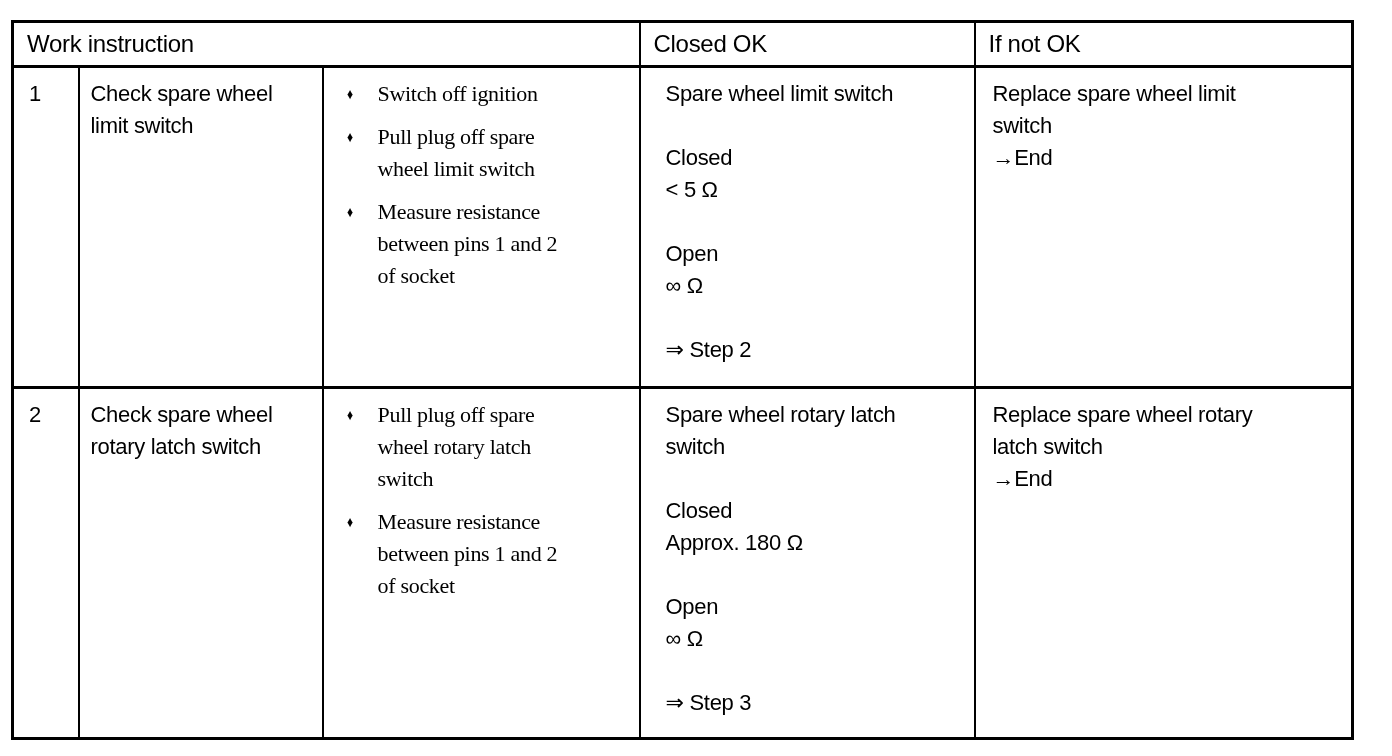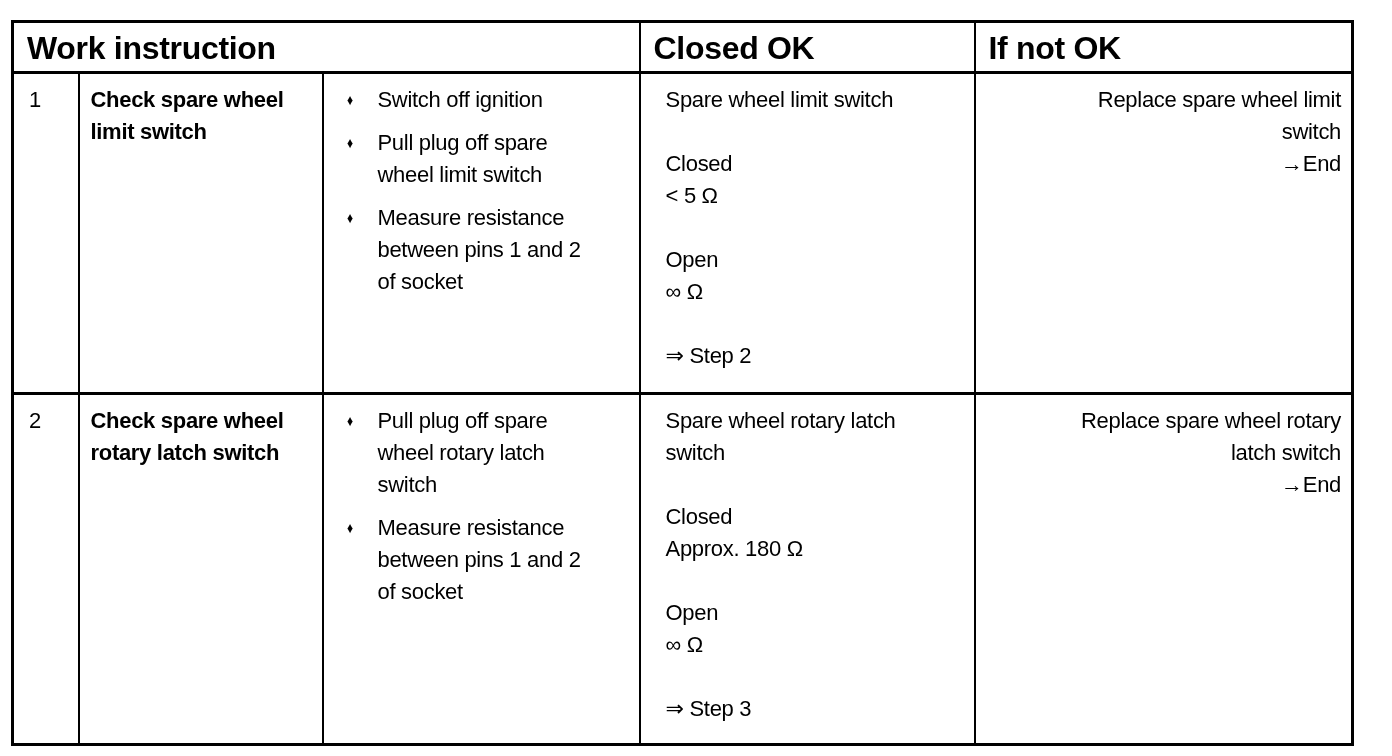--- a/index.html
+++ b/index.html
@@ -31,56 +31,56 @@
     vertical-align: top;
     text-align: left;
     box-sizing: border-box;
     overflow: hidden;
   }
   .work-table thead tr { height: 45px; }
   .work-table tr.body-row-1 { height: 321px; }
   .work-table tr.body-row-2 { height: 351px; }
 
   .work-table th {
-    font-size: 32px;
-    font-weight: bold;
+    font-size: 24px;
+    font-weight: normal;
     letter-spacing: -0.3px;
     padding: 7px 0 4px 13px;
   }
   .work-table td {
     font-size: 22px;
     line-height: 32px;
     letter-spacing: -0.3px;
     padding: 10px 10px 8px 12px;
   }
   .pre { white-space: pre-line; }
 
   td.cell-num  { padding-left: 15px; }
-  td.cell-task { padding-left: 11px; font-weight: bold; }
+  td.cell-task { padding-left: 11px; }
   td.cell-steps { padding: 10px 8px 8px 0; }
   td.cell-display { padding-left: 25px; }
-  td.cell-ifnot { padding-left: 17px; text-align: right; }
+  td.cell-ifnot { padding-left: 17px; }
 
   .step-item {
     display: flex;
     align-items: flex-start;
     padding-left: 23px;
     margin-bottom: 11px;
   }
   .step-item:last-child { margin-bottom: 0; }
   .bullet {
     flex: 0 0 31px;
     width: 31px;
     font-size: 15px;
     line-height: 32px;
     display: inline-block;
     transform: scaleX(0.8);
     transform-origin: left center;
   }
-  .step-text { flex: 1; }
+  .step-text { flex: 1; font-family: Liberation Serif, serif; }
 </style>
 </head>
 <body>
 
 <div class="sheet">
   <table class="work-table">
     <colgroup>
       <col style="width:66px">
       <col style="width:244px">
       <col style="width:317px">

